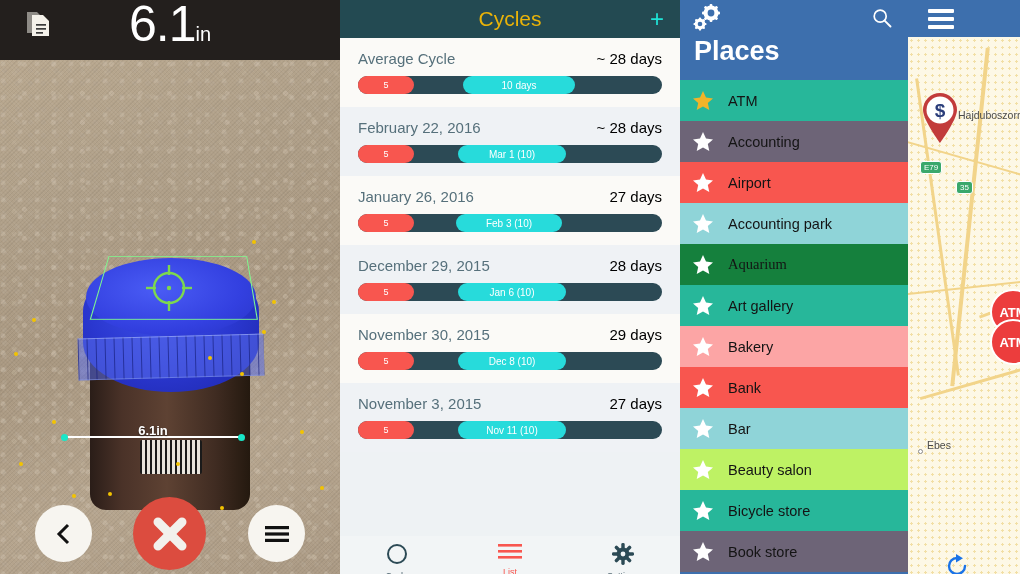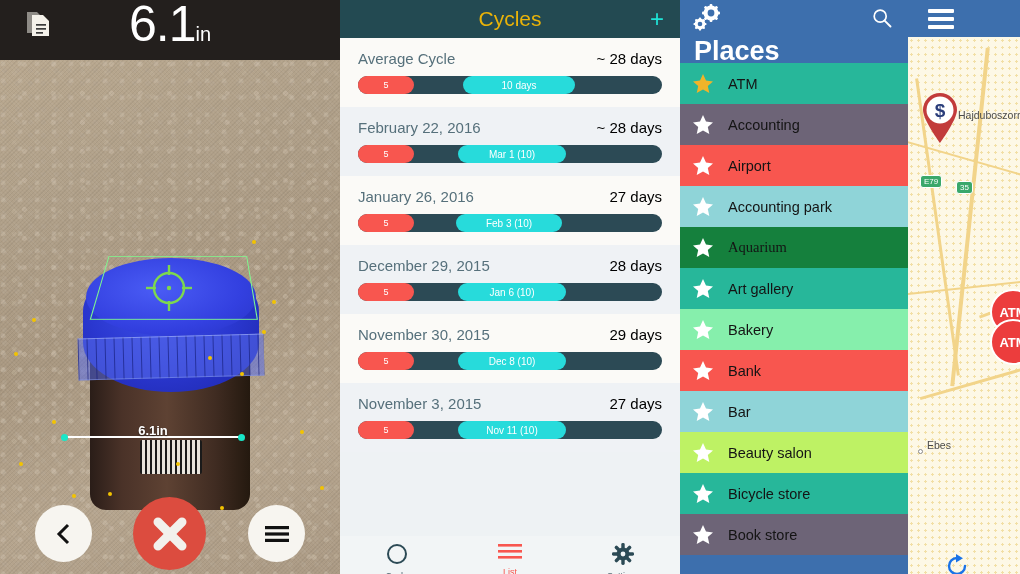--- a/index.html
+++ b/index.html
@@ -134,21 +134,21 @@
   .cyc-nav {
     position:absolute; bottom:0; left:0; width:340px; height:38px;
     background:#f2f5f6; display:flex;
   }
   .cyc-nav-item { flex:1; position:relative; display:flex; flex-direction:column; align-items:center; padding-top:7px; }
   .cyc-nav-label { font-size:9px; margin-top:2px; color:#4b626c; }
   .cyc-nav-item.active .cyc-nav-label { color:#f8564f; }
 
   
   #panel-places { width:228px; height:574px; position:relative; background:#3d6fad; overflow:hidden; }
-  .pl-header { height:63px; position:relative; background:#3d6fad; }
+  .pl-header { height:80px; position:relative; background:#3d6fad; }
   .pl-gear { position:absolute; left:12px; top:4px; width:32px; height:30px; }
   .pl-search { position:absolute; right:16px; top:8px; width:20px; height:20px; }
   .pl-title { position:absolute; left:14px; top:36px; color:#fff; font-size:27px; font-weight:700; }
   .pl-row {
     height:41px; display:flex; align-items:center; padding-left:12px; gap:14px;
   }
   .pl-row-label { font-size:14.5px; color:#141414; }
   .pl-star { width:22px; height:21px; flex-shrink:0; }
 
   
@@ -428,21 +428,21 @@
             <path d="M11 1 L14 7.6 L21 8.4 L15.8 13.1 L17.3 20 L11 16.4 L4.7 20 L6.2 13.1 L1 8.4 L8 7.6 Z" fill="#ffffff"></path>
           </svg></span>
         <span class="pl-row-label">Aquarium</span>
       </div>
       <div class="pl-row" style="background: rgb(39, 183, 154);">
         <span class="pl-star"><svg width="22" height="21" viewBox="0 0 22 21">
             <path d="M11 1 L14 7.6 L21 8.4 L15.8 13.1 L17.3 20 L11 16.4 L4.7 20 L6.2 13.1 L1 8.4 L8 7.6 Z" fill="#ffffff"></path>
           </svg></span>
         <span class="pl-row-label">Art gallery</span>
       </div>
-      <div class="pl-row" style="background: #86efac;">
+      <div class="pl-row" style="background: #fca5a5;">
         <span class="pl-star"><svg width="22" height="21" viewBox="0 0 22 21">
             <path d="M11 1 L14 7.6 L21 8.4 L15.8 13.1 L17.3 20 L11 16.4 L4.7 20 L6.2 13.1 L1 8.4 L8 7.6 Z" fill="#ffffff"></path>
           </svg></span>
         <span class="pl-row-label">Bakery</span>
       </div>
       <div class="pl-row" style="background: rgb(248, 86, 79);">
         <span class="pl-star"><svg width="22" height="21" viewBox="0 0 22 21">
             <path d="M11 1 L14 7.6 L21 8.4 L15.8 13.1 L17.3 20 L11 16.4 L4.7 20 L6.2 13.1 L1 8.4 L8 7.6 Z" fill="#ffffff"></path>
           </svg></span>
         <span class="pl-row-label">Bank</span>
@@ -492,21 +492,21 @@
 
     <div class="mp-pin" style="left:12px;top:55px">
       <svg width="40" height="52" viewBox="0 0 40 52">
         <path d="M20 51 C20 51 3 28 3 18 A17 17 0 0 1 37 18 C37 28 20 51 20 51 Z" fill="#c23b3b"></path>
         <circle cx="20" cy="18" r="13.5" fill="#ffffff"></circle>
         <text x="20" y="25" font-size="19" font-weight="700" fill="#2a3d7a" text-anchor="middle" font-family="Liberation Sans, sans-serif">$</text>
       </svg>
     </div>
     <div class="mp-label" style="left:50px;top:72px">Hajduboszorm</div>
 
-    <div class="shield" style="left:12px;top:138px">E79</div>
+    <div class="shield" style="left:12px;top:124px">E79</div>
     <div class="shield" style="left:48px;top:144px">35</div>
 
     <div class="atm-pin" style="left:82px;top:252px">ATM</div>
     <div class="atm-pin" style="left:82px;top:282px">ATM</div>
 
     <div class="town-dot" style="left:10px;top:412px"></div>
     <div class="mp-label" style="left:19px;top:402px">Ebes</div>
 
     <div class="mp-refresh">
       <svg width="26" height="26" viewBox="0 0 26 26">

